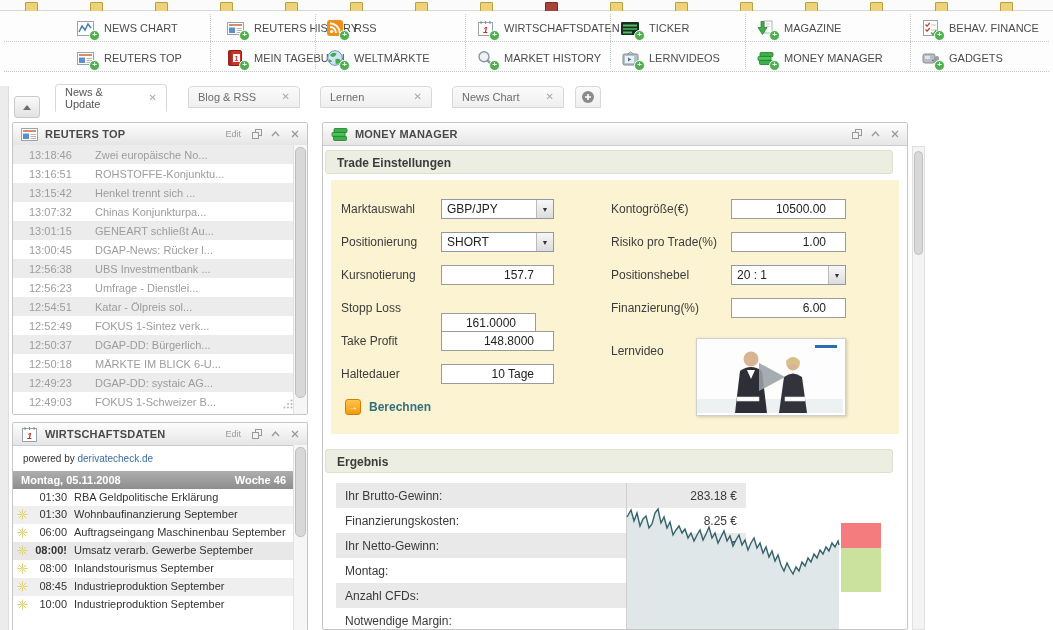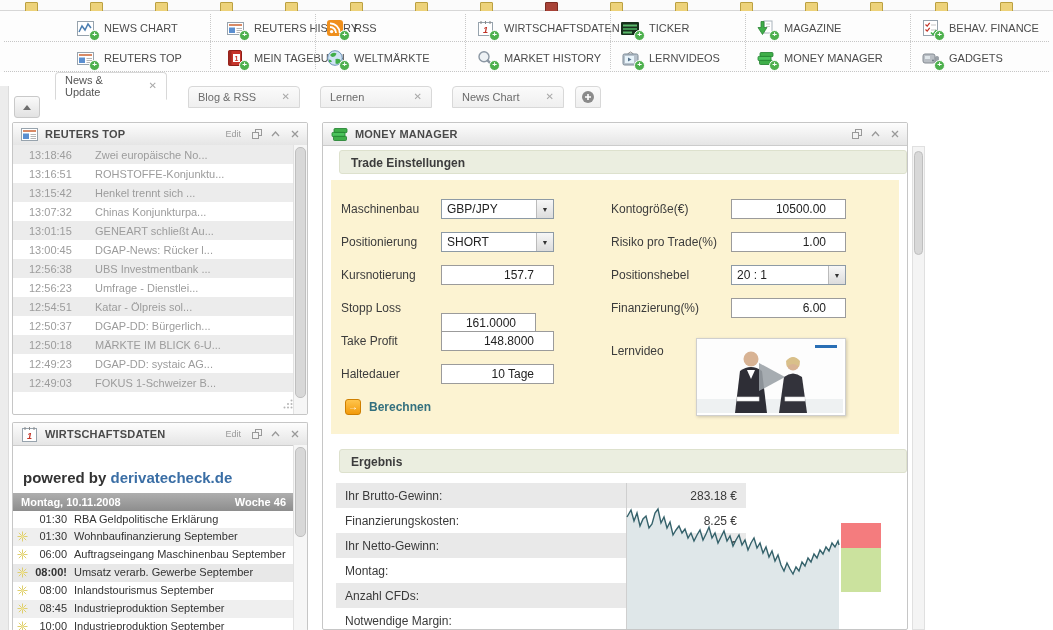--- a/index.html
+++ b/index.html
@@ -20,21 +20,21 @@
   .tb-item{position:absolute;height:28px;display:flex;align-items:center;gap:9px;cursor:pointer;}
   .tb-icon{position:relative;width:20px;height:18px;display:flex;align-items:center;justify-content:center;}
   .tb-plus{position:absolute;right:-5px;bottom:-4px;width:9px;height:9px;border-radius:50%;
     background:#4db04d;border:1px solid #fff;color:#fff;font-size:8px;line-height:8px;text-align:center;font-weight:bold;}
   .tb-label{font-size:11px;color:#4c4c4c;white-space:nowrap;}
 
   
   .tab{position:absolute;top:86px;height:22px;box-sizing:border-box;border:1px solid #d8d8d8;
     background:linear-gradient(#fbfbfb,#efefef);border-radius:4px 4px 0 0;display:flex;align-items:center;
     justify-content:space-between;padding:0 9px;font-size:11px;color:#6b6b6b;cursor:pointer;}
-  .tab.active{background:#fff;top:72px;height:28px;color:#555;z-index:2;border-bottom-color:#fff;}
+  .tab.active{background:#fff;top:84px;height:28px;color:#555;z-index:2;border-bottom-color:#fff;}
   .tab .tab-x{color:#a8a8a8;font-size:10px;margin-left:8px;line-height:10px;}
   .tab-add{position:absolute;left:575px;top:86px;width:26px;height:22px;box-sizing:border-box;border:1px solid #d8d8d8;
     background:linear-gradient(#fbfbfb,#efefef);border-radius:4px 4px 0 0;display:flex;align-items:center;justify-content:center;cursor:pointer;}
   .collapse-btn{position:absolute;left:14px;top:96px;width:24px;height:20px;border:1px solid #c9c9c9;border-radius:3px;
     background:linear-gradient(#fafafa,#e2e2e2);display:flex;align-items:center;justify-content:center;cursor:pointer;}
   .left-rail{position:absolute;left:0;top:86px;width:8px;height:544px;background:#ececec;border-right:1px solid #dcdcdc;}
 
   
   .panel{position:absolute;background:#fff;border:1px solid #c6c6c6;border-radius:2px;box-sizing:border-box;overflow:hidden;}
   .panel-header{height:22px;background:linear-gradient(#fdfdfd,#e5e5e5);border-bottom:1px solid #ccc;
@@ -51,35 +51,35 @@
   .news-list{position:absolute;left:0;top:22px;right:13px;bottom:0;overflow:hidden;}
   .news-row{height:19px;display:flex;align-items:center;font-size:11px;color:#9c9c9c;cursor:pointer;white-space:nowrap;}
   .news-row:nth-child(odd){background:#ececec;}
   .news-time{width:54px;padding-left:16px;flex:none;}
   .news-headline{padding-left:12px;overflow:hidden;}
   .grip{position:absolute;right:14px;bottom:1px;cursor:nwse-resize;}
 
   
   .wdata{left:12px;top:422px;width:296px;height:209px;border-bottom:none;}
   .wbody{position:absolute;left:0;top:22px;right:13px;bottom:0;overflow:hidden;}
-  .powered{padding:24px 10px 7px;font-size:15px;font-weight:bold;color:#333;}
+  .powered{padding:8px 10px 7px;font-size:10px;font-weight:normal;color:#333;}
   .powered .lnk{color:#3a6ea5;cursor:pointer;}
   .datebar{height:18px;background:linear-gradient(#aeaeae,#8d8d8d);color:#fff;font-size:11px;font-weight:bold;
     display:flex;align-items:center;justify-content:space-between;padding:0 8px;}
   .evt-row{display:flex;font-size:11px;color:#333;padding:2px 0;align-items:flex-start;}
   .evt-row:nth-child(even){background:#efefef;}
   .evt-row.alert{background:#e8e8e8;}
   .evt-row.alert .evt-time{font-weight:bold;}
   .evt-ico{width:17px;padding-left:4px;box-sizing:border-box;flex:none;padding-top:1px;}
   .evt-time{width:37px;text-align:right;padding-right:7px;flex:none;}
   .evt-text{flex:1;line-height:13px;padding-right:4px;}
 
   
   .mm{left:322px;top:122px;width:586px;height:508px;}
-  .section-bar{position:absolute;left:16px;width:568px;height:24px;line-height:24px;box-sizing:border-box;
+  .section-bar{position:absolute;left:2px;width:568px;height:24px;line-height:24px;box-sizing:border-box;
     background:#ebeee0;border:1px solid #dde1cd;border-radius:3px;font-size:12px;font-weight:bold;color:#3c3c3c;padding-left:11px;}
   .trade-form{position:absolute;left:8px;top:57px;width:568px;height:254px;background:#fcf3d2;}
   .tf-label{position:absolute;font-size:12px;color:#3c3c3c;white-space:nowrap;}
   .tf-ctrl{position:absolute;box-sizing:border-box;height:20px;font-size:12px;background:#fff;}
   .tf-input{border:1px solid #9b9b9b;display:flex;align-items:center;justify-content:flex-end;padding:0 19px;color:#222;}
   .tf-select{border:1px solid #8d9aa5;display:flex;align-items:center;justify-content:space-between;color:#222;cursor:pointer;}
   .tf-select .val{padding-left:5px;}
   .tf-select .dd{width:16px;align-self:stretch;background:linear-gradient(#f7f7f7,#dcdcdc);border-left:1px solid #bbb;
     display:flex;align-items:center;justify-content:center;font-size:7px;color:#333;}
   .berechnen{position:absolute;left:14px;top:219px;display:flex;align-items:center;gap:8px;cursor:pointer;}
@@ -392,20 +392,24 @@
       </div>
       <div class="news-row">
         <span class="news-time">12:56:23</span>
         <span class="news-headline">Umfrage - Dienstlei...</span>
       </div>
       <div class="news-row">
         <span class="news-time">12:54:51</span>
         <span class="news-headline">Katar - Ölpreis sol...</span>
       </div>
       <div class="news-row">
+        <span class="news-time">12:52:49</span>
+        <span class="news-headline">FOKUS 1-Sintez verk...</span>
+      </div>
+      <div class="news-row">
         <span class="news-time">12:50:37</span>
         <span class="news-headline">DGAP-DD: Bürgerlich...</span>
       </div>
       <div class="news-row">
         <span class="news-time">12:50:18</span>
         <span class="news-headline">MÄRKTE IM BLICK 6-U...</span>
       </div>
       <div class="news-row">
         <span class="news-time">12:49:23</span>
         <span class="news-headline">DGAP-DD: systaic AG...</span>
@@ -460,21 +464,21 @@
         <svg width="8" height="8">
           <path d="M1 1 L7 7 M7 1 L1 7" stroke="#999" stroke-width="1.3"></path>
         </svg>
       </span>
   </div>
   <div class="wbody">
     <div class="powered">
       <span>powered by </span><span class="lnk">derivatecheck.de</span>
     </div>
     <div class="datebar">
-      <span>Montag, 10.11.2008</span>
+      <span>Montag, 05.11.2008</span>
       <span>Woche 46</span>
     </div>
     <div id="eventList">
         <div class="evt-row">
           <span class="evt-ico"></span>
           <span class="evt-time">01:30</span>
           <span class="evt-text">RBA Geldpolitische Erklärung</span>
         </div>
         <div class="evt-row">
           <span class="evt-ico"><svg width="11" height="11">
@@ -606,21 +610,21 @@
         <path d="M82 74 L87 38 Q96 31 105 38 L110 74 Z" fill="#33333b"></path>
         <rect x="40" y="58" width="22" height="4" fill="#fff" stroke="#ddd" stroke-width="0.6"></rect>
         <rect x="88" y="58" width="20" height="4" fill="#fff" stroke="#ddd" stroke-width="0.6"></rect>
         <path d="M62 24 L62 52 L88 38 Z" fill="#9aa0a6" opacity="0.88"></path>
       </svg>
     </div>
     <div class="berechnen">
       <span class="ber-ico">→</span>
       <span class="ber-label">Berechnen</span>
     </div>
-  <div class="tf-label" style="left: 10px; top: 22px;">Maschinenbau</div>
+  <div class="tf-label" style="left: 10px; top: 22px;">Marktauswahl</div>
       <div class="tf-ctrl tf-select" style="left: 110px; top: 19px; width: 113px;">
         <span class="val">GBP/JPY</span>
         <span class="dd">▼</span>
       </div>
       <div class="tf-label" style="left: 10px; top: 55px;">Positionierung</div>
       <div class="tf-ctrl tf-select" style="left: 110px; top: 52px; width: 113px;">
         <span class="val">SHORT</span>
         <span class="dd">▼</span>
       </div>
       <div class="tf-label" style="left: 10px; top: 88px;">Kursnotierung</div>

